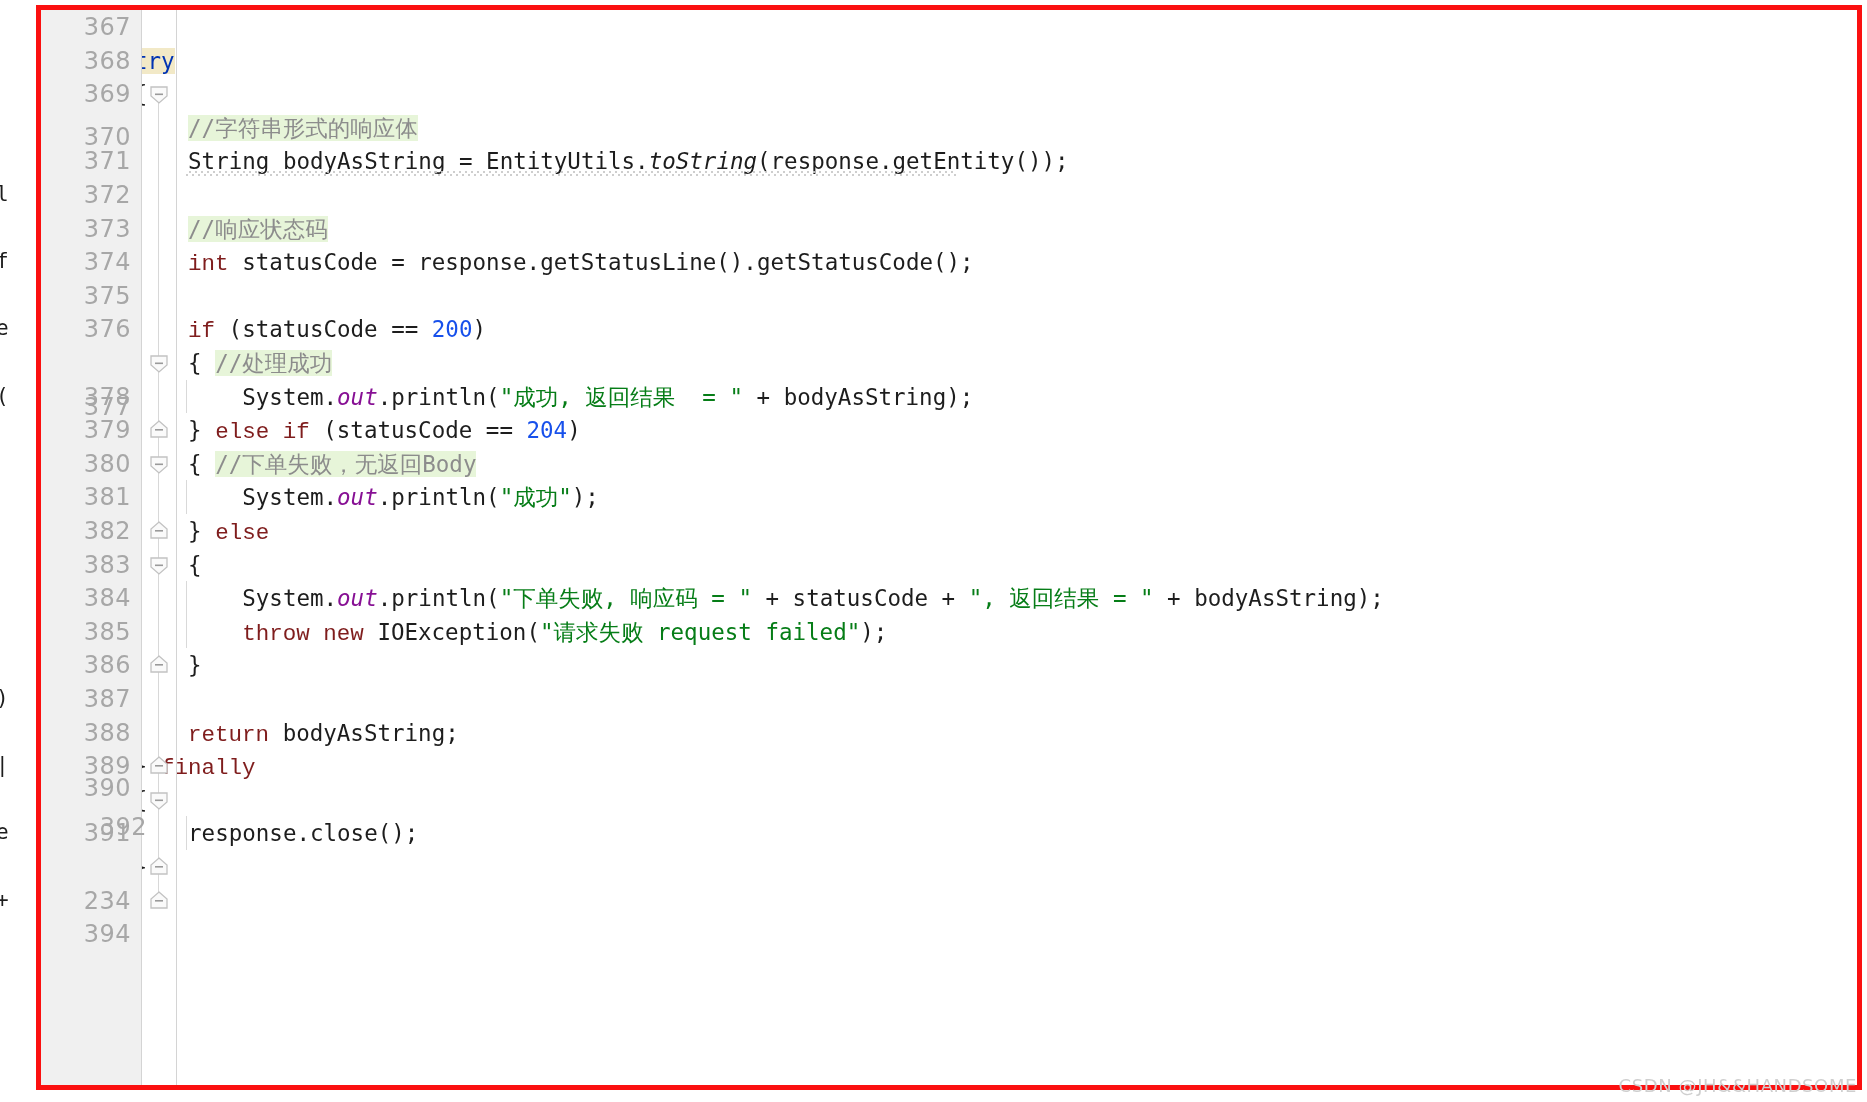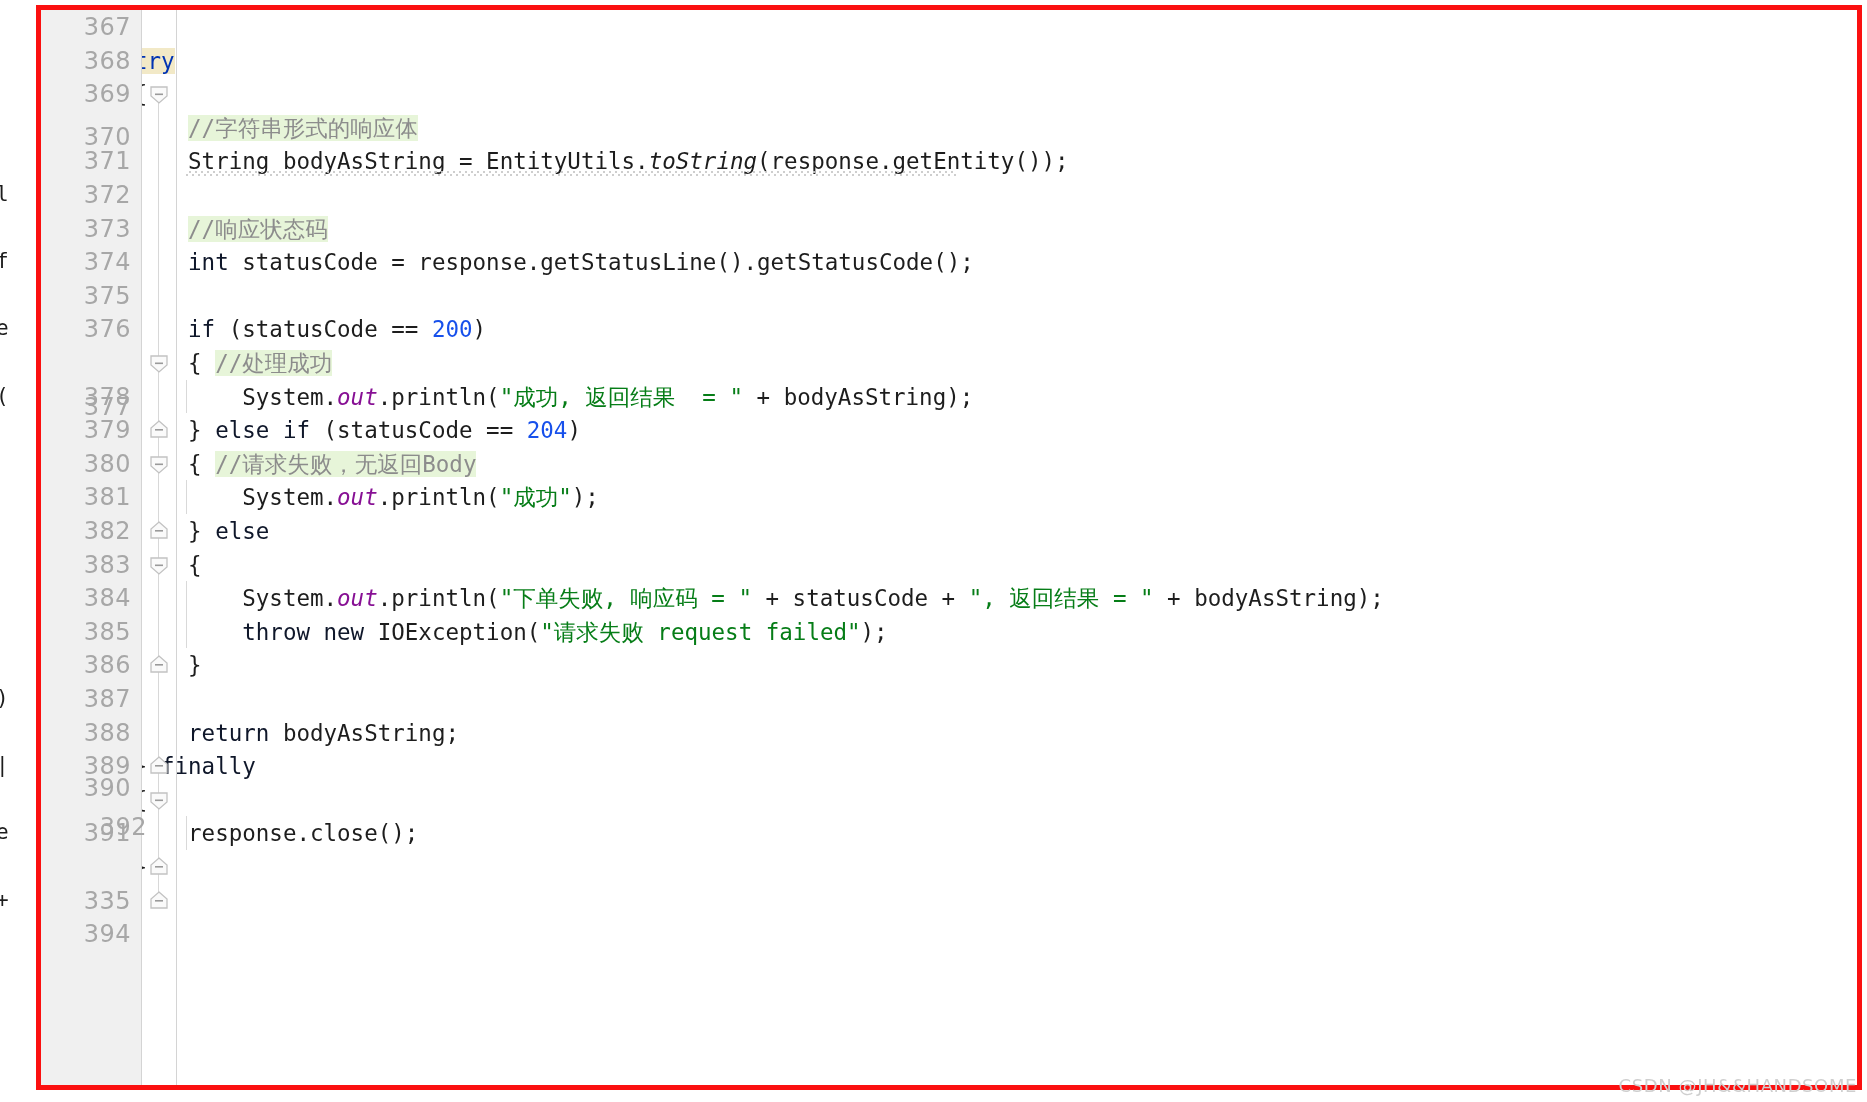--- a/index.html
+++ b/index.html
@@ -132,21 +132,21 @@
 
   
   .iguide {
     position: absolute;
     width: 1px;
     background: #d9d9d9;
     z-index: 7;
   }
 
   
-  .kw      { color: #0f172a; }
+  .kw      { color: #7f1d1d; font-family: Liberation Mono, monospace; }
   .num     { color: #1750eb; }
   .str     { color: #067d17; }
   .cmt     { color: #8c8c8c; background: #e7f5d9; }
   .field   { color: #871094; font-style: italic; }
   .method-i{ color: #1d1d1d; font-style: italic; }
   .plain   { color: #1d1d1d; }
   .hl-try  { background: #f2e9c7; color:#0033b3; }
 
   
   .squiggle {
@@ -214,21 +214,21 @@
       <div class="lineno" style="top: 550.6px;">383</div>
       <div class="lineno" style="top: 584.2px;">384</div>
       <div class="lineno" style="top: 617.8px;">385</div>
       <div class="lineno" style="top: 651.4px;">386</div>
       <div class="lineno" style="top: 685px;">387</div>
       <div class="lineno" style="top: 718.6px;">388</div>
       <div class="lineno" style="top: 752.2px;">389</div>
       <div class="lineno" style="top: 774px;">390</div>
       <div class="lineno" style="top: 819.4px;">391</div>
       <div class="lineno" style="top: 813px; padding-left: 16px;">392</div>
-      <div class="lineno" style="top: 886.6px;">335</div>
+      <div class="lineno" style="top: 886.6px;">234</div>
       <div class="lineno" style="top: 920.2px;">394</div>
     </div>
 
   <div id="foldmarkers">
       <div class="fold" style="top: 82.2px;">
         <svg width="24" height="24" viewBox="0 0 24 24">
           <path d="M4 5 H20 V14 L12 21 L4 14 Z" fill="#fafafa" stroke="#c2c2c2" stroke-width="1.3"></path>
           <rect x="8" y="11.5" width="8" height="1.6" fill="#9a9a9a"></rect>
         </svg>
       </div>
@@ -308,21 +308,21 @@
       <div class="codeline" style="top: 43.6px; left: 25.5px;">        <span class="hl-try">try</span></div>
       <div class="codeline" style="top: 77.2px; left: 25.5px;">        {</div>
       <div class="codeline" style="top: 144.4px; left: 25.5px;">            <span class="plain">String</span> <span class="plain">bodyAsString</span> = <span class="plain">EntityUtils</span>.<span class="method-i">toString</span>(<span class="plain">response</span>.<span class="plain">getEntity</span>());</div>
       <div class="codeline" style="top: 110.8px; left: 25.5px;">            <span class="cmt">//字符串形式的响应体</span></div>
       <div class="codeline" style="top: 211.6px; left: 25.5px;">            <span class="cmt">//响应状态码</span></div>
       <div class="codeline" style="top: 245.2px; left: 25.5px;">            <span class="kw">int</span> <span class="plain">statusCode</span> = <span class="plain">response</span>.<span class="plain">getStatusLine</span>().<span class="plain">getStatusCode</span>();</div>
       <div class="codeline" style="top: 312.4px; left: 25.5px;">            <span class="kw">if</span> (<span class="plain">statusCode</span> == <span class="num">200</span>)</div>
       <div class="codeline" style="top: 346px; left: 25.5px;">            { <span class="cmt">//处理成功</span></div>
       <div class="codeline" style="top: 379.6px; left: 25.5px;">                <span class="plain">System</span>.<span class="field">out</span>.<span class="plain">println</span>(<span class="str">"成功, 返回结果  = "</span> + <span class="plain">bodyAsString</span>);</div>
       <div class="codeline" style="top: 413.2px; left: 25.5px;">            } <span class="kw">else</span> <span class="kw">if</span> (<span class="plain">statusCode</span> == <span class="num">204</span>)</div>
-      <div class="codeline" style="top: 446.8px; left: 25.5px;">            { <span class="cmt">//请求失败，无返回Body</span></div>
+      <div class="codeline" style="top: 446.8px; left: 25.5px;">            { <span class="cmt">//下单失败，无返回Body</span></div>
       <div class="codeline" style="top: 480.4px; left: 25.5px;">                <span class="plain">System</span>.<span class="field">out</span>.<span class="plain">println</span>(<span class="str">"成功"</span>);</div>
       <div class="codeline" style="top: 514px; left: 25.5px;">            } <span class="kw">else</span></div>
       <div class="codeline" style="top: 547.6px; left: 25.5px;">            {</div>
       <div class="codeline" style="top: 581.2px; left: 25.5px;">                <span class="plain">System</span>.<span class="field">out</span>.<span class="plain">println</span>(<span class="str">"下单失败, 响应码 = "</span> + <span class="plain">statusCode</span> + <span class="str">", 返回结果 = "</span> + <span class="plain">bodyAsString</span>);</div>
       <div class="codeline" style="top: 614.8px; left: 25.5px;">                <span class="kw">throw</span> <span class="kw">new</span> <span class="plain">IOException</span>(<span class="str">"请求失败 request failed"</span>);</div>
       <div class="codeline" style="top: 648.4px; left: 25.5px;">            }</div>
       <div class="codeline" style="top: 715.6px; left: 25.5px;">            <span class="kw">return</span> <span class="plain">bodyAsString</span>;</div>
       <div class="codeline" style="top: 749.2px; left: 25.5px;">        } <span class="kw">finally</span></div>
       <div class="codeline" style="top: 782.8px; left: 25.5px;">        {</div>
       <div class="codeline" style="top: 816.4px; left: 25.5px;">            <span class="plain">response</span>.<span class="plain">close</span>();</div>

